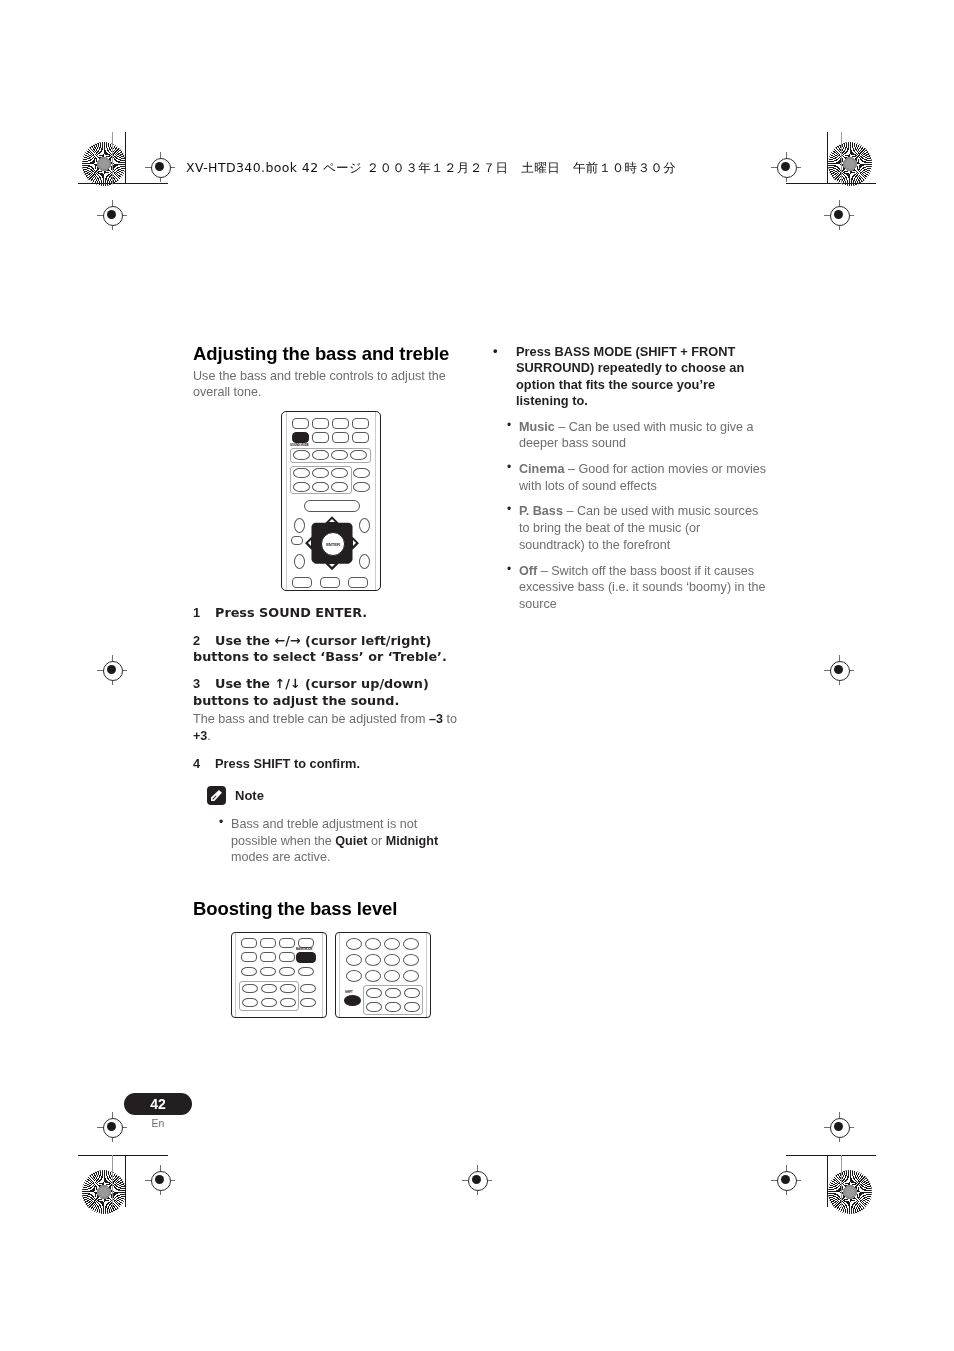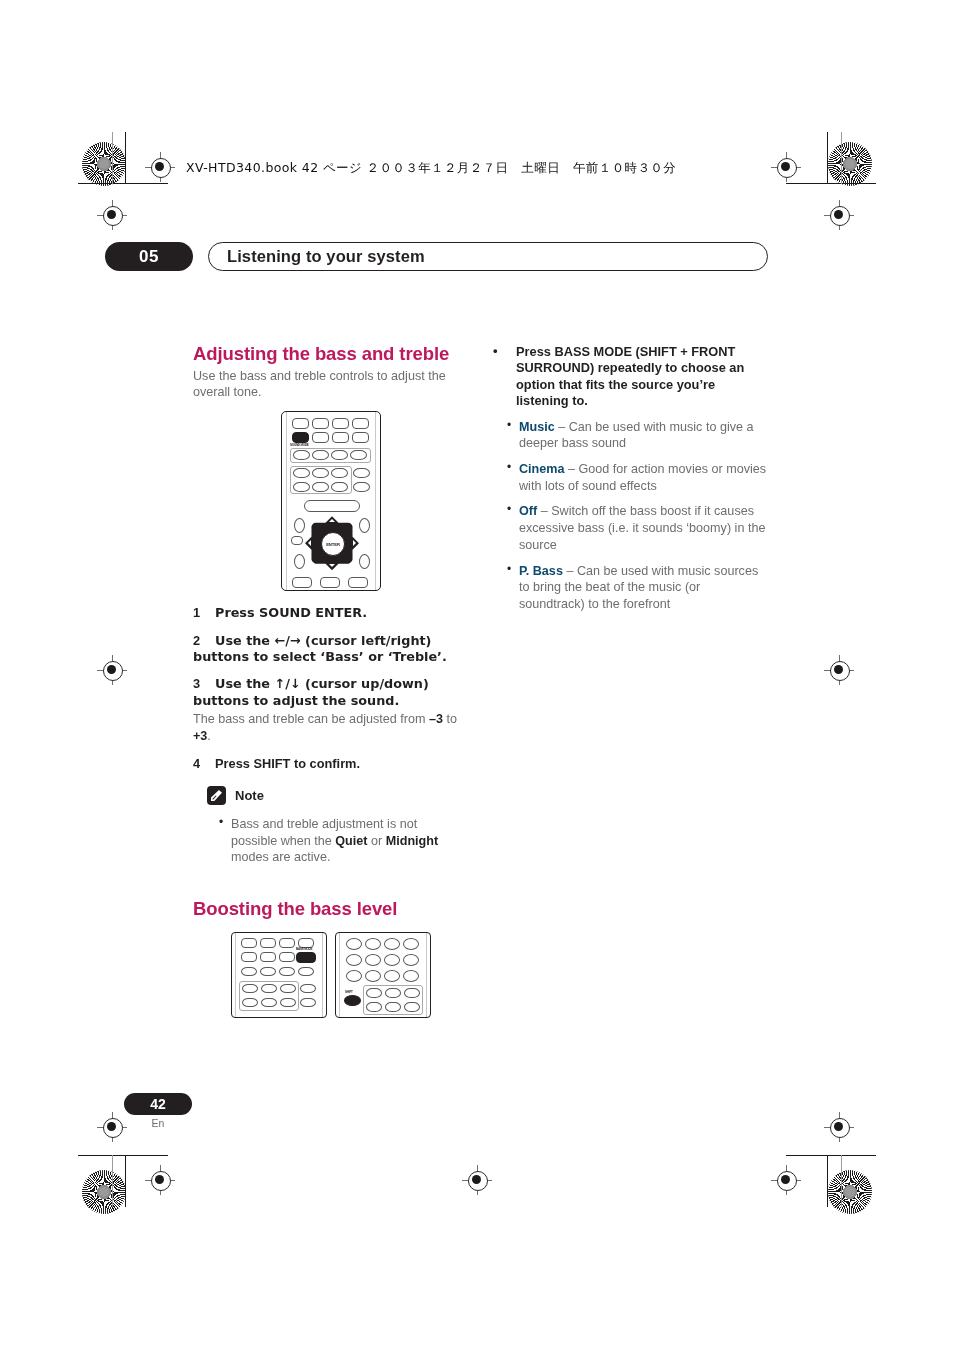--- a/index.html
+++ b/index.html
@@ -142,21 +142,21 @@
     position: absolute;
     left: 492px;
     top: 344px;
     width: 276px;
   }
 
   h2.sec-title {
     margin: 0 0 3px 0;
     font-size: 18.5px;
     font-weight: bold;
-    color: #be185d;
+    color: #000000;
     letter-spacing: -0.1px;
     line-height: 1.12;
   }
   p.body {
     margin: 0;
     font-size: 12.6px;
     line-height: 1.33;
     color: #6d6e71;
   }
 
@@ -376,21 +376,21 @@
     color: #6d6e71;
   }
   ul.sub-bullets > li::before {
     content: "\2022";
     position: absolute;
     left: 1px;
     top: -1px;
     color: #231f20;
     font-size: 12px;
   }
-  ul.sub-bullets > li b { color: #0c4a6e; }
+  ul.sub-bullets > li b { color: #737373; }
 
   
   .page-badge {
     position: absolute;
     left: 124px;
     top: 1093px;
     width: 68px;
     height: 22px;
     background: #231f20;
     border-radius: 11px;
@@ -486,26 +486,20 @@
   <div class="crop-line" style="left:827px;top:1155px;width:1.4px;height:52px;"></div>
   <div class="crop-line" style="left:786px;top:1155px;width:90px;height:1.4px;"></div>
 
   <div class="trim-rule" style="left:112px;top:132px;width:1px;height:52px;"></div>
   <div class="trim-rule" style="left:841px;top:132px;width:1px;height:52px;"></div>
   <div class="trim-rule" style="left:112px;top:1155px;width:1px;height:52px;"></div>
   <div class="trim-rule" style="left:841px;top:1155px;width:1px;height:52px;"></div>
 
   <div class="book-header">XV-HTD340.book  42 ページ  ２００３年１２月２７日　土曜日　午前１０時３０分</div>
 
-  <div class="chapter-bar">
-    <div class="chapter-num">05</div>
-    <div class="chapter-title-pill">
-      <span>Listening to your system</span>
-    </div>
-  </div>
 
   <div class="col-left">
 
     <h2 class="sec-title">Adjusting the bass and treble</h2>
     <p class="body">Use the bass and treble controls to adjust the overall tone.</p>
 
     <div class="remote-fig">
       <div class="remote-body">
         <div class="remote-inner-line" style="left:4px;"></div>
         <div class="remote-inner-line" style="right:4px;"></div>
@@ -653,21 +647,21 @@
         <div class="btn" style="left:68px;top:69px;width:16px;height:10px;"></div>
       </div>
     </div>
   </div>
 
   <div class="col-right">
     <p class="lead-bullet">Press BASS MODE (SHIFT + FRONT SURROUND) repeatedly to choose an option that fits the source you’re listening to.</p>
     <ul class="sub-bullets">
       <li><b>Music</b><span> – </span><span>Can be used with music to give a deeper bass sound</span></li>
       <li><b>Cinema</b><span> – </span><span>Good for action movies or movies with lots of sound effects</span></li>
+      <li><b>P. Bass</b><span> – </span><span>Can be used with music sources to bring the beat of the music (or soundtrack) to the forefront</span></li>
       <li><b>Off</b><span> – </span><span>Switch off the bass boost if it causes excessive bass (i.e. it sounds ‘boomy) in the source</span></li>
-      <li><b>P. Bass</b><span> – </span><span>Can be used with music sources to bring the beat of the music (or soundtrack) to the forefront</span></li>
     </ul>
   </div>
 
   <div class="page-badge">42</div>
   <div class="page-lang">En</div>
 
 </div>
 
 </body></html>

